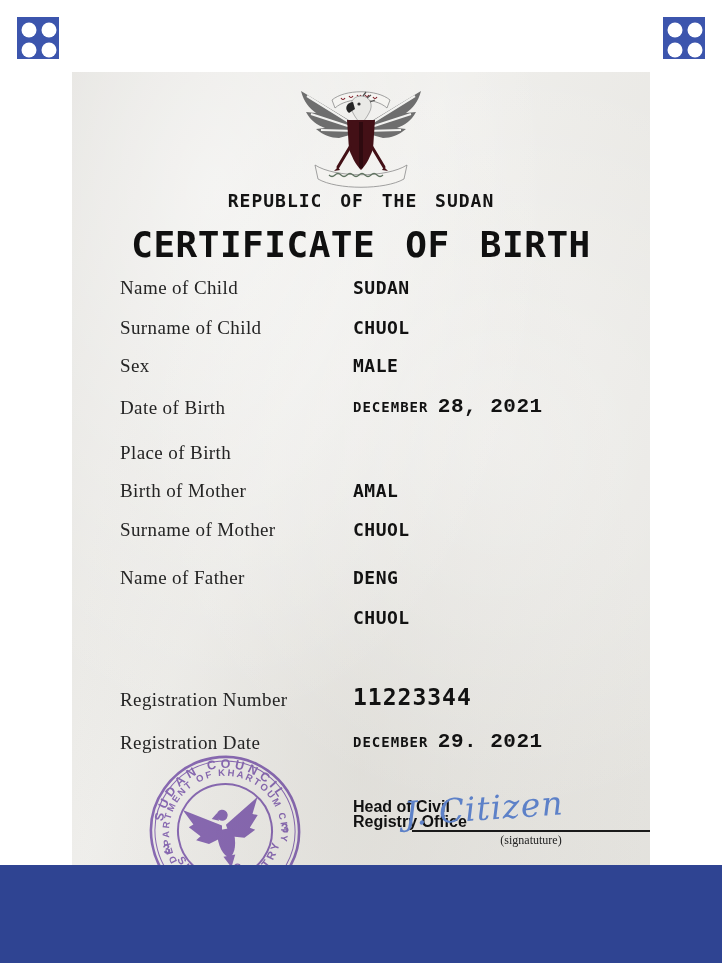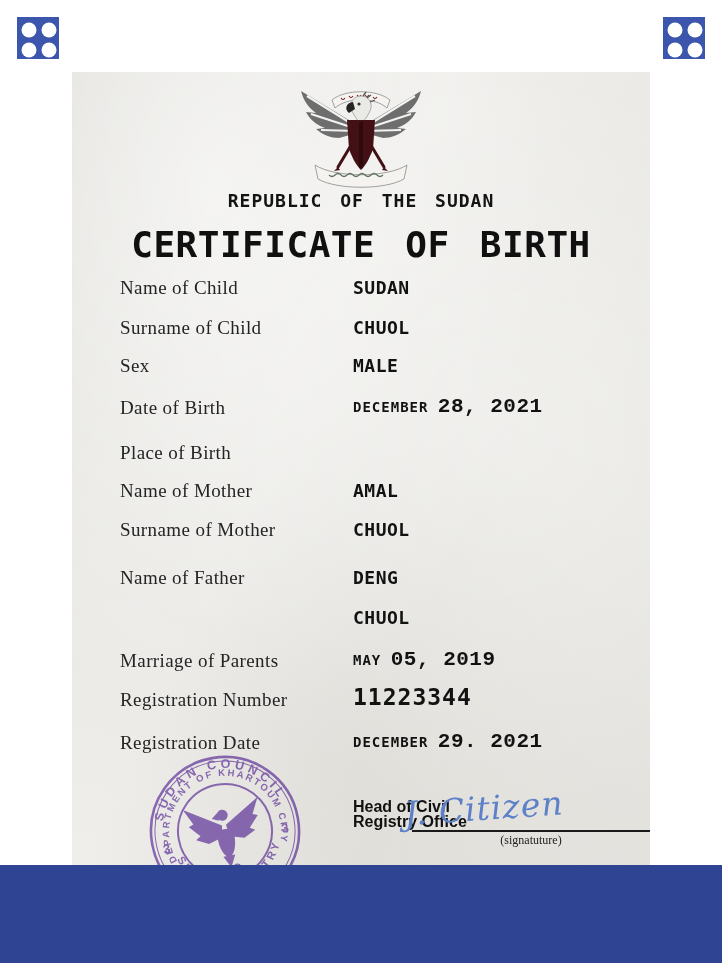--- a/index.html
+++ b/index.html
@@ -183,37 +183,33 @@
         <span class="f-value"><span class="p-name">MALE</span></span>
       </div>
       <div class="row" style="top: 391px; text-align: center;">
         <span class="f-label">Date of Birth</span>
         <span class="f-value"><span class="p-month">DECEMBER </span><span class="p-digits">28, 2021</span></span>
       </div>
       <div class="row" style="top: 436px; padding-left: 32px;">
         <span class="f-label">Place of Birth</span>
       </div>
       <div class="row" style="top: 474px;">
-        <span class="f-label">Name of Mother</span>
+        <span class="f-label">Birth of Mother</span>
         <span class="f-value"><span class="p-name">AMAL</span></span>
       </div>
       <div class="row" style="top: 513px;">
         <span class="f-label">Surname of Mother</span>
         <span class="f-value"><span class="p-name">CHUOL</span></span>
       </div>
       <div class="row" style="top: 561px;">
         <span class="f-label">Name of Father</span>
         <span class="f-value"><span class="p-name">DENG</span></span>
       </div>
       <div class="row" style="top: 601px;">
         <span class="f-value"><span class="p-name">CHUOL</span></span>
-      </div>
-      <div class="row" style="top: 644px;">
-        <span class="f-label">Marriage of Parents</span>
-        <span class="f-value"><span class="p-month">MAY </span><span class="p-digits">05, 2019</span></span>
       </div>
       <div class="row" style="top: 683px; padding-left: 28px;">
         <span class="f-label">Registration Number</span>
         <span class="f-value"><span class="p-digits-lg">11223344</span></span>
       </div>
       <div class="row" style="top: 726px;">
         <span class="f-label">Registration Date</span>
         <span class="f-value"><span class="p-month">DECEMBER </span><span class="p-digits">29. 2021</span></span>
       </div>
     </div>

